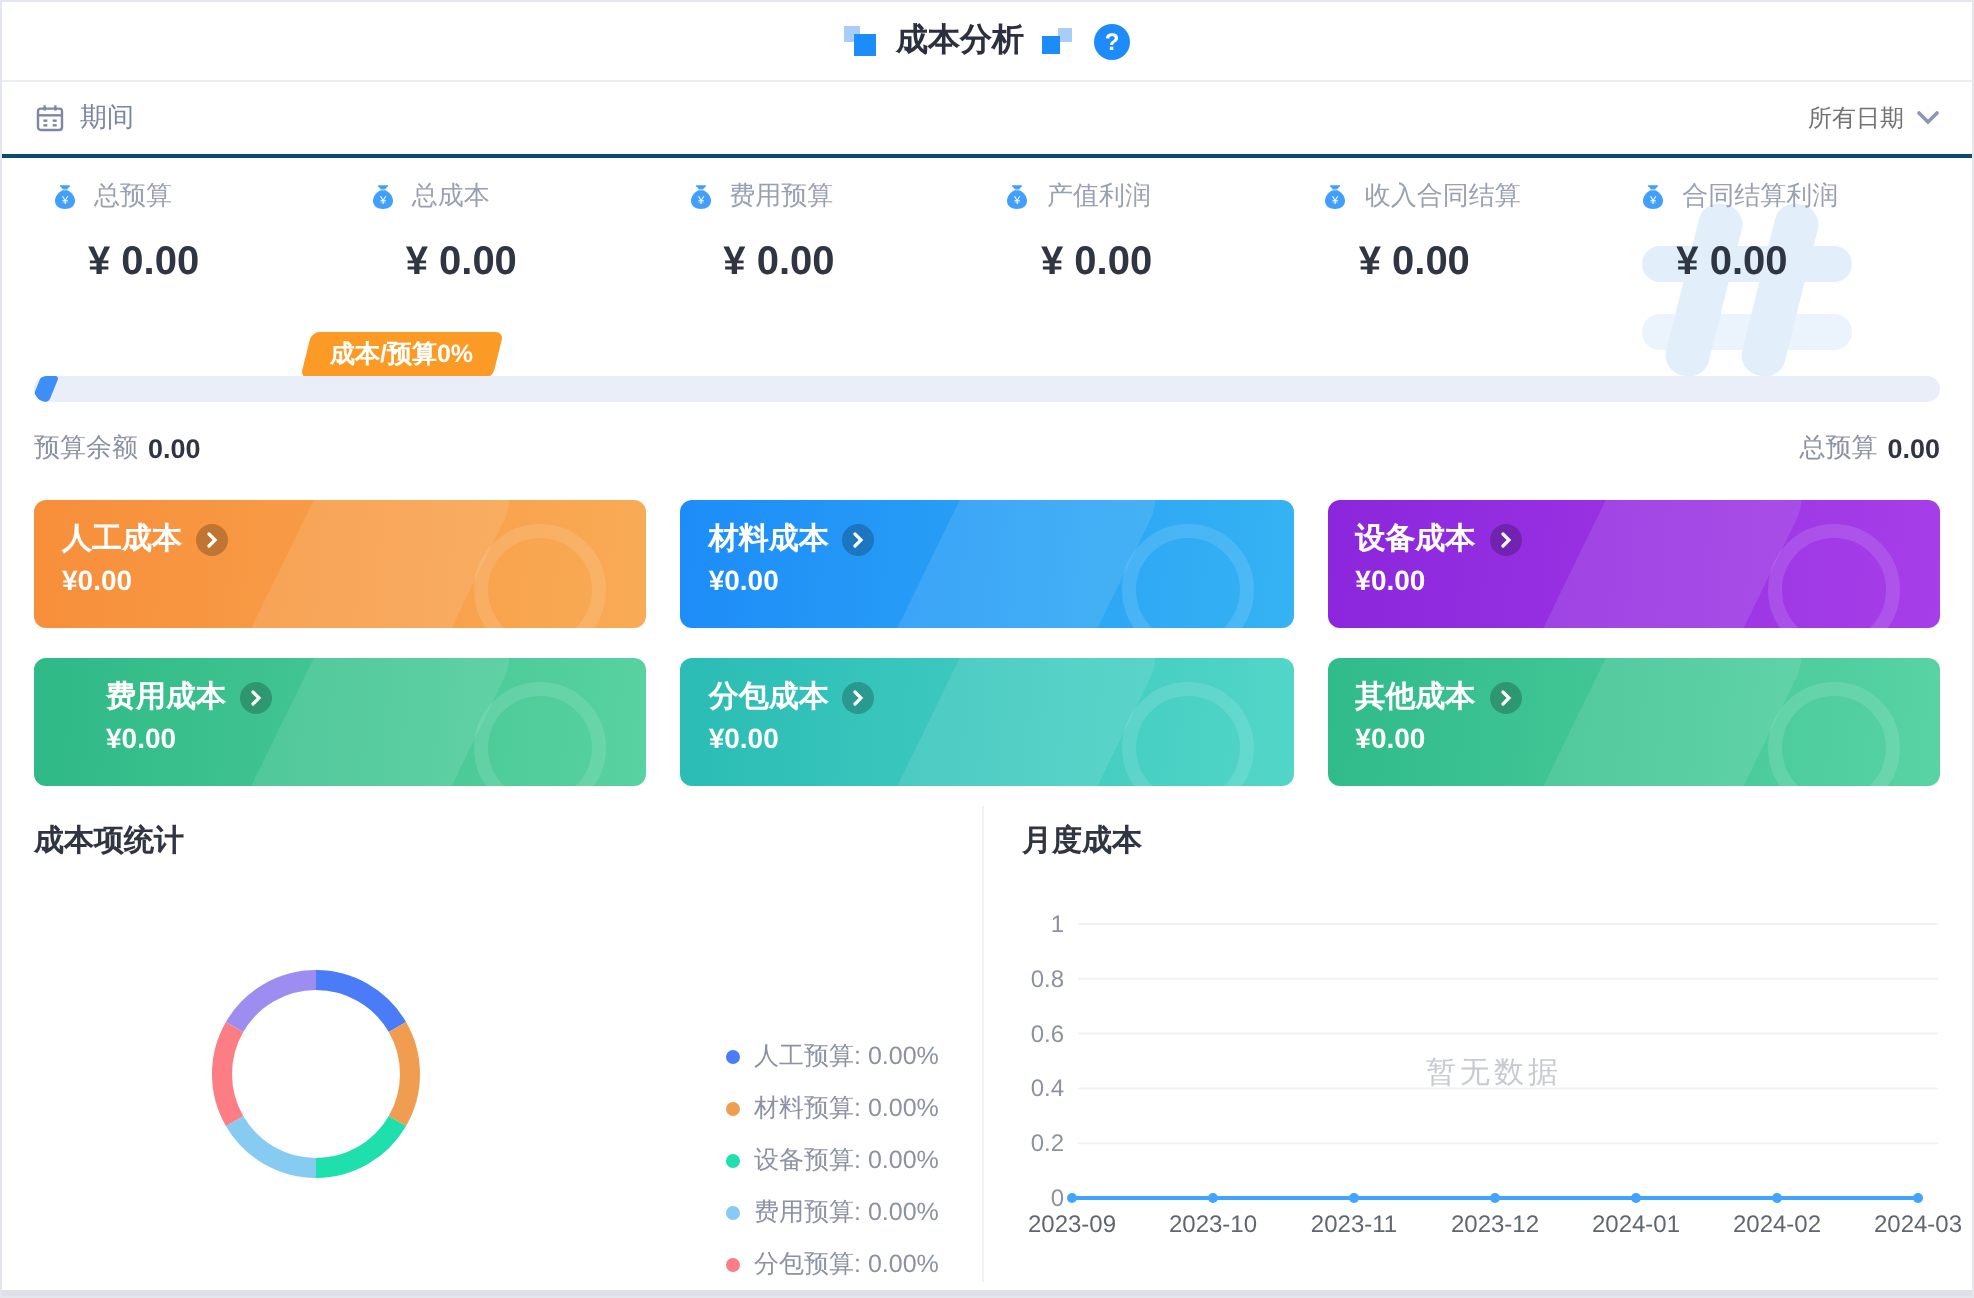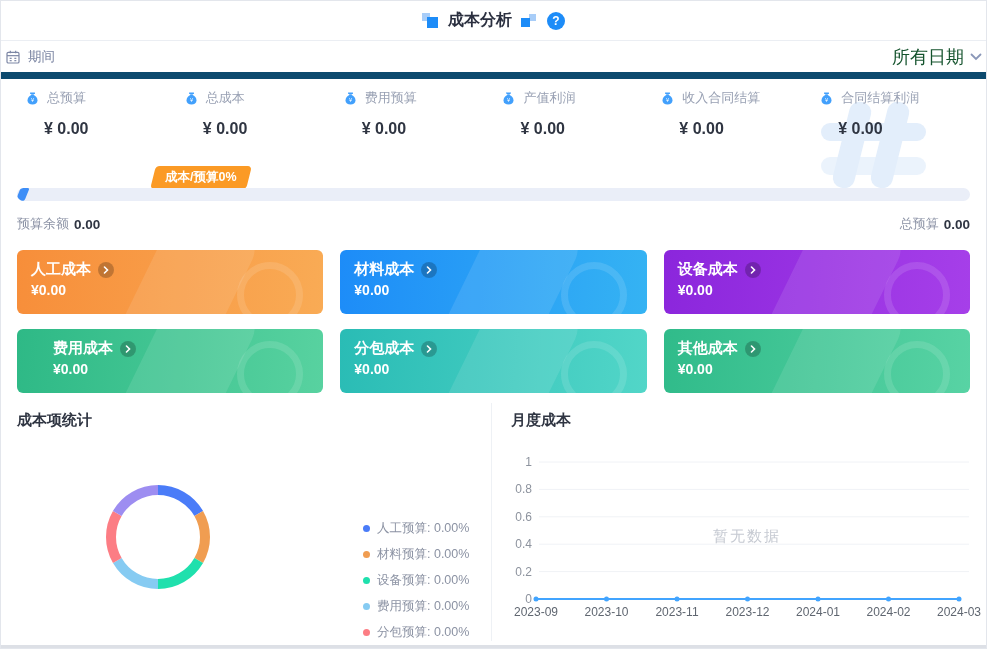--- a/index.html
+++ b/index.html
@@ -18,33 +18,33 @@
   .deco-l .a { left:0; top:0; width:8px; height:8px; background:#a8cdf8; }
   .deco-l .b { left:5px; top:4px; width:11px; height:11px; background:#1d8cf8; }
   .deco-r .a { left:0; top:5px; width:9px; height:9px; background:#1d8cf8; }
   .deco-r .b { left:8px; top:1px; width:7px; height:7px; background:#a8cdf8; }
   .help { width:18px; height:18px; border-radius:50%; background:#1d8cf8; color:#fff;
           font-size:12px; font-weight:700; display:flex; align-items:center;
           justify-content:center; cursor:pointer; }
 
   
   .filter-row { position:absolute; top:40px; left:0; right:0; height:38px;
-                border-bottom:7px solid #0c4a6e; display:flex; align-items:center;
-                justify-content:space-between; padding:0 4px;gap:12px; }
+                border-bottom:2px solid #0c4a6e; display:flex; align-items:center;
+                justify-content:space-between; padding:0 16px;gap:12px; }
   .filter-left { display:flex; align-items:center; gap:7px; color:#7c86a3;
                  font-size:13.5px; cursor:pointer; }
-  .filter-right { display:flex; align-items:center; gap:6px; color:#14532d;
-                  font-size:18px; cursor:pointer; }
+  .filter-right { display:flex; align-items:center; gap:6px; color:#737373;
+                  font-size:12px; cursor:pointer; }
 
   
   .stats { position:absolute; top:88px; left:16px; right:16px; display:grid;
            grid-template-columns:repeat(6,1fr); }
   .stat { padding-left:8px; }
   .stat .top { display:flex; align-items:center; gap:7px; color:#98a0b3; font-size:13px; }
-  .stat .value { margin:13px 0 0 19px; font-size:16px; font-weight:600; color:#2f3542; }
+  .stat .value { margin:13px 0 0 19px; font-size:20px; font-weight:600; color:#2f3542; }
 
   
   .watermark { position:absolute; top:100px; right:55px; width:110px; height:90px;
                pointer-events:none; }
   .watermark i { position:absolute; background:#e3eefb; border-radius:10px; display:block; }
   .watermark .w1 { left:20px; top:0; width:22px; height:88px; transform:rotate(14deg); }
   .watermark .w2 { left:58px; top:0; width:22px; height:88px; transform:rotate(14deg); }
   .watermark .w3 { left:0; top:22px; width:105px; height:18px; border-radius:9px; }
   .watermark .w4 { left:0; top:56px; width:105px; height:18px; border-radius:9px; opacity:.7; }
 

